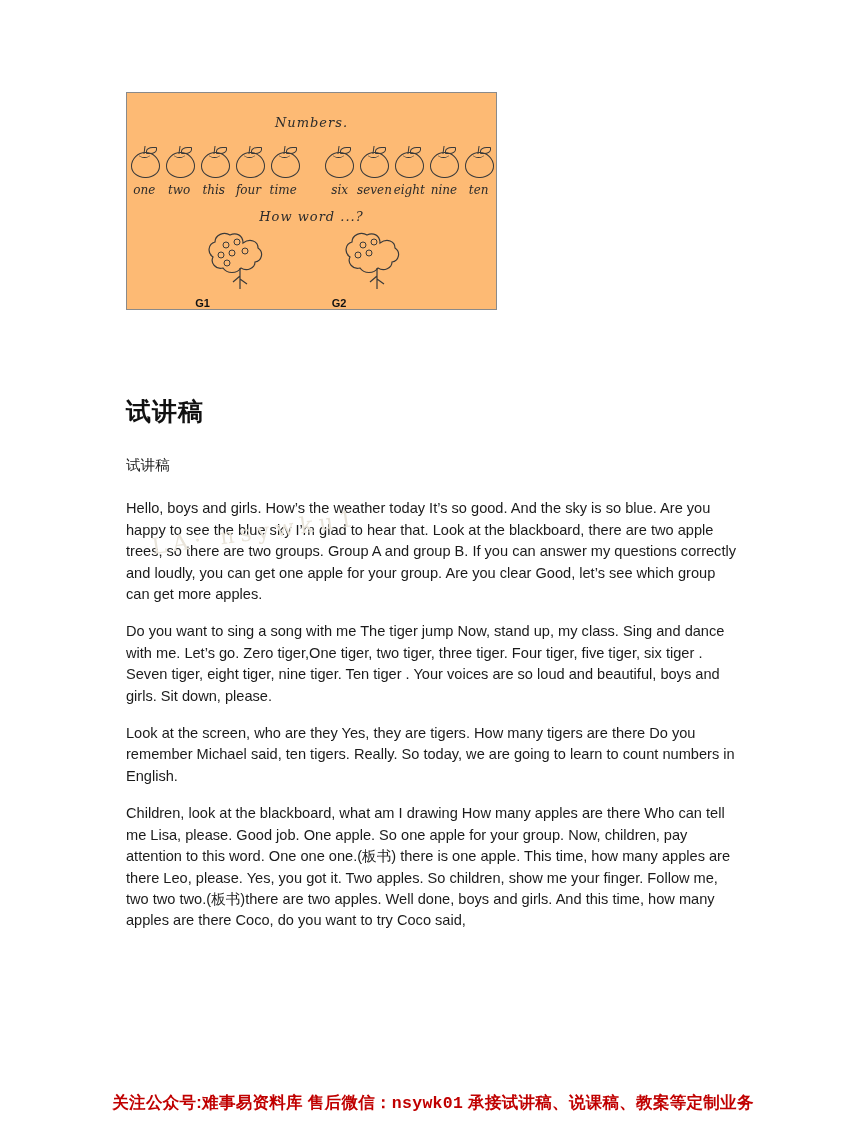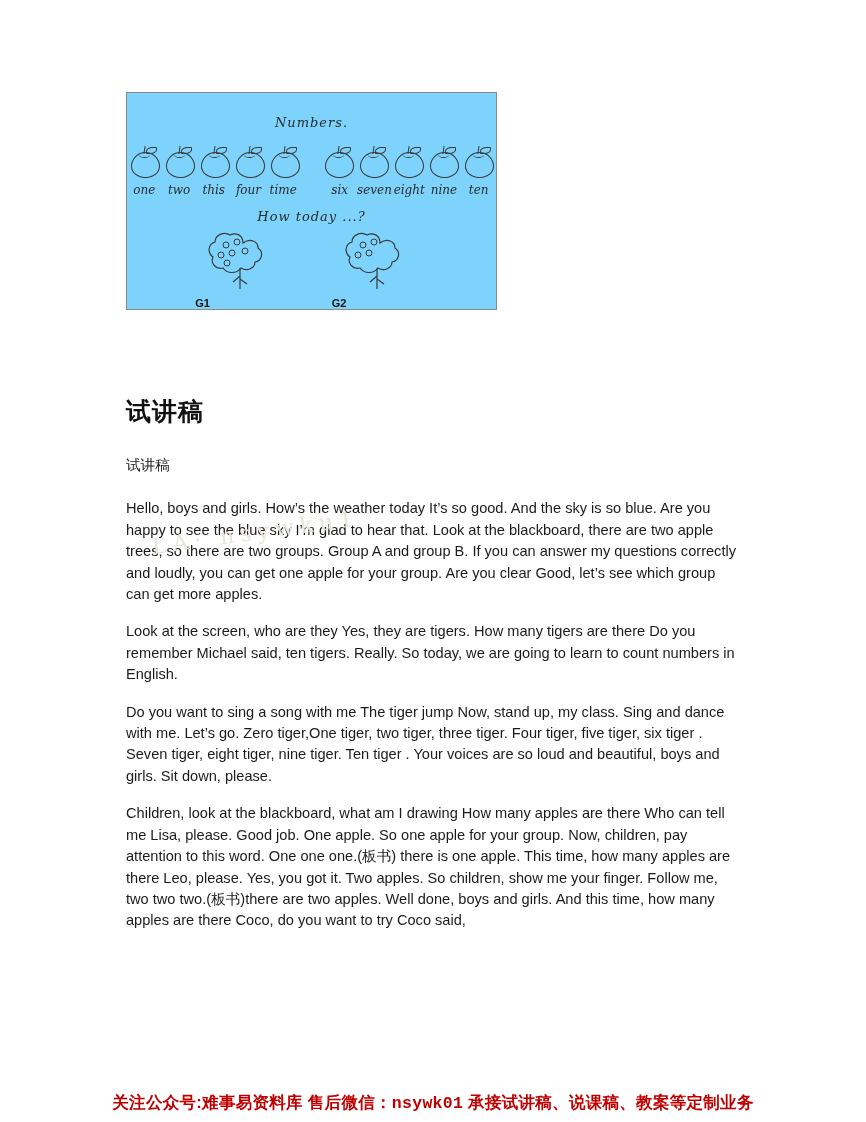--- a/index.html
+++ b/index.html
@@ -23,21 +23,21 @@
   }
 
   
   .board {
     position: absolute;
     left: 126px;
     top: 92px;
     width: 371px;
     height: 218px;
     border: 1px solid #8a8a8a;
-    background: #7dd3fc;
+    background: #fdba74;
     box-sizing: border-box;
   }
   .board-title {
     position: absolute;
     top: 22px;
     left: 0;
     width: 100%;
     text-align: center;
     font-family: "DejaVu Serif", serif;
     font-style: italic;
@@ -300,21 +300,21 @@
       <span class="w">four</span>
       <span class="w">time</span>
       <span class="gap"></span>
       <span class="w">six</span>
       <span class="w">seven</span>
       <span class="w">eight</span>
       <span class="w">nine</span>
       <span class="w">ten</span>
     </div>
 
-    <div class="board-sub">How today ...?</div>
+    <div class="board-sub">How word ...?</div>
 
     <div class="trees">
       <div class="tree">
         <svg width="86" height="70" viewBox="0 0 86 70">
           <path d="M43 14 C43 6 36 3 30 6 C24 2 15 6 15 13 C8 15 7 24 13 28 C10 34 16 41 23 39 C27 45 37 45 41 39 C47 43 55 39 55 33 C62 32 64 23 58 19 C58 12 50 9 43 14 Z" fill="none" stroke="#3a3a3a" stroke-width="1.2"></path>
           <path d="M40 39 L40 60 M40 47 L33 53 M40 50 L47 55" fill="none" stroke="#3a3a3a" stroke-width="1.2"></path>
           <circle cx="26" cy="16" r="3" fill="none" stroke="#3a3a3a" stroke-width="1"></circle>
           <circle cx="37" cy="13" r="3" fill="none" stroke="#3a3a3a" stroke-width="1"></circle>
           <circle cx="21" cy="26" r="3" fill="none" stroke="#3a3a3a" stroke-width="1"></circle>
           <circle cx="32" cy="24" r="3" fill="none" stroke="#3a3a3a" stroke-width="1"></circle>
@@ -335,22 +335,22 @@
         <div class="tree-label">G2</div>
       </div>
     </div>
   </div>
 
   <h1 class="doc-title">试讲稿</h1>
 
   <div class="body-text">
     <p class="small-head">试讲稿</p>
     <p>Hello, boys and girls. How’s the weather today It’s so good. And the sky is so blue. Are you happy to see the blue sky I’m glad to hear that. Look at the blackboard, there are two apple trees, so there are two groups. Group A and group B. If you can answer my questions correctly and loudly, you can get one apple for your group. Are you clear Good, let’s see which group can get more apples.</p>
+    <p>Do you want to sing a song with me The tiger jump Now, stand up, my class. Sing and dance with me. Let’s go. Zero tiger,One tiger, two tiger, three tiger. Four tiger, five tiger, six tiger . Seven tiger, eight tiger, nine tiger. Ten tiger . Your voices are so loud and beautiful, boys and girls. Sit down, please.</p>
     <p>Look at the screen, who are they Yes, they are tigers. How many tigers are there Do you remember Michael said, ten tigers. Really. So today, we are going to learn to count numbers in English.</p>
-    <p>Do you want to sing a song with me The tiger jump Now, stand up, my class. Sing and dance with me. Let’s go. Zero tiger,One tiger, two tiger, three tiger. Four tiger, five tiger, six tiger . Seven tiger, eight tiger, nine tiger. Ten tiger . Your voices are so loud and beautiful, boys and girls. Sit down, please.</p>
     <p>Children, look at the blackboard, what am I drawing How many apples are there Who can tell me Lisa, please. Good job. One apple. So one apple for your group. Now, children, pay attention to this word. One one one.(板书) there is one apple. This time, how many apples are there Leo, please. Yes, you got it. Two apples. So children, show me your finger. Follow me, two two two.(板书)there are two apples. Well done, boys and girls. And this time, how many apples are there Coco, do you want to try Coco said,</p>
   </div>
 
   <div class="watermark">LA· nsywku1</div>
 
   <div class="footer">
     <span>关注公众号:难事易资料库  售后微信：</span><span class="mono">nsywk01</span><span>  承接试讲稿、说课稿、教案等定制业务</span>
   </div>
 
 </div>

